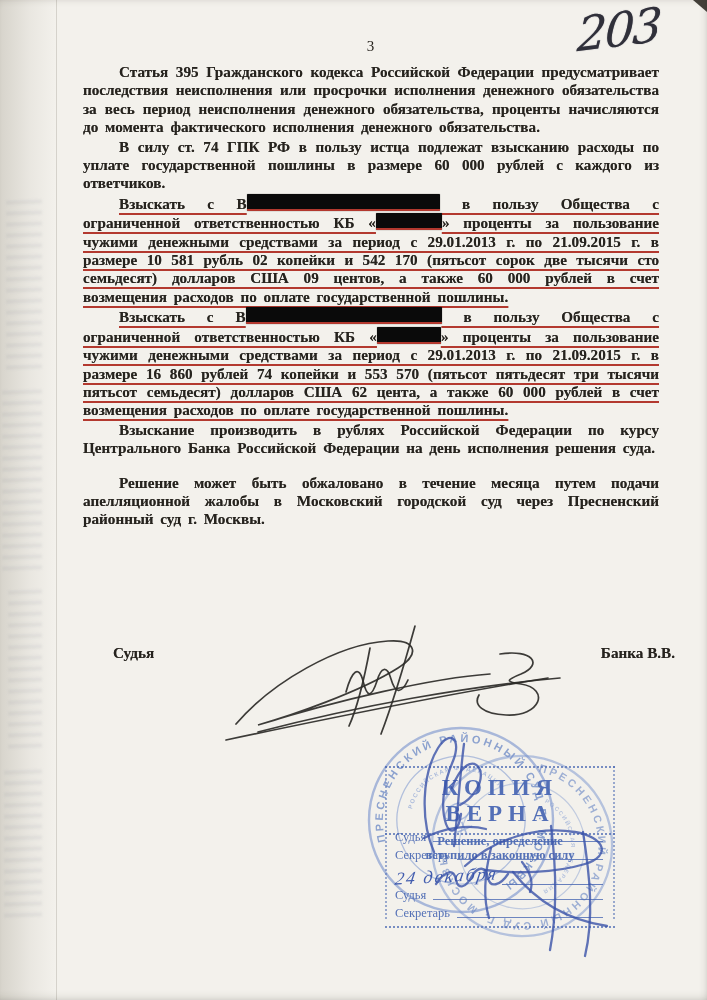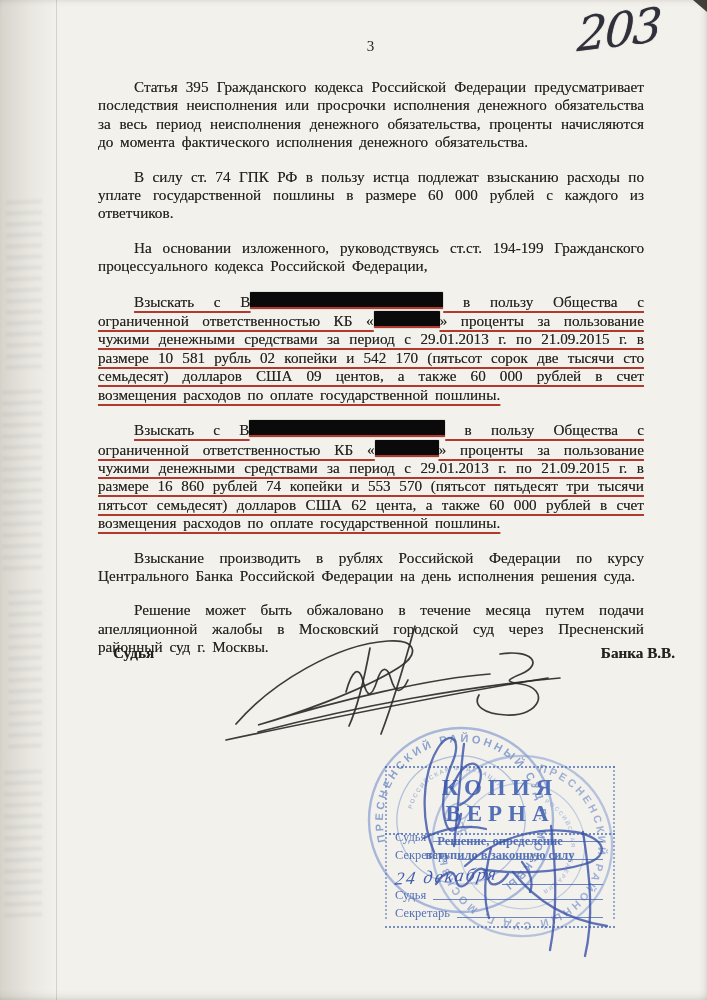--- a/index.html
+++ b/index.html
@@ -31,21 +31,21 @@
     font-size:15px; letter-spacing:1px; z-index:2; }
   .folio { position:absolute; top:2px; right:46px; z-index:2;
     font-family:"DejaVu Serif", serif; font-style:italic; font-size:47px; font-weight:500;
     color:#30303a; transform:rotate(-7deg) skewX(-10deg); letter-spacing:-2px;
     text-shadow:0 0 1px rgba(40,40,60,.5); }
 
   
   .doc { position:absolute; left:82px; top:62px; width:578px; z-index:2;
     font-size:15.2px; line-height:18.4px; text-align:justify; word-spacing:3px;
     text-shadow:0 0 .5px rgba(30,28,24,.55); }
-  .para { margin:16px; text-indent:36px; }
+  .para { margin:1px; text-indent:36px;font-weight:bold; }
   .para.heading { text-align:center; text-indent:0; font-weight:bold; letter-spacing:.5px;
     margin:8px 0 10px; }
   .para.gap-top { margin-top:16px; }
   .para.underline { text-decoration:underline; text-decoration-color:#b3392f;
     text-decoration-thickness:1.8px; text-underline-offset:3.5px; }
   .redact { display:inline-block; height:14px; background:#0a0a0a; vertical-align:-2px;
     border-radius:1px; box-shadow:0 0 1px rgba(0,0,0,.8); }
   .underline .redact { border-bottom:2px solid #b3392f; padding-bottom:1px; }
 
   .sig-row { position:absolute; left:113px; right:32px; top:644px; z-index:2;
@@ -91,21 +91,20 @@
   <div class="bleed" style="left:8px; top:590px; width:34px; height:160px;"></div>
   <div class="bleed" style="left:4px; top:770px; width:38px; height:150px;"></div>
 
   <div class="page-num">3</div>
   <div class="folio">203</div>
 
   <div class="doc">
     <div>
         <p class="para">Статья 395 Гражданского кодекса Российской Федерации предусматривает последствия неисполнения или просрочки исполнения денежного обязательства за весь период неисполнения денежного обязательства, проценты начисляются до момента фактического исполнения денежного обязательства.</p>
         <p class="para">В силу ст. 74 ГПК РФ в пользу истца подлежат взысканию расходы по уплате государственной пошлины в размере 60 000 рублей с каждого из ответчиков.</p>
-        <p class="para">На основании изложенного, руководствуясь ст.ст. 194-199 Гражданского процессуального кодекса Российской Федерации,</p>
         <p class="para underline">Взыскать с В<span class="redact" style="width: 193px;"></span> в пользу Общества с ограниченной ответственностью КБ «<span class="redact" style="width: 66px;"></span>» проценты за пользование чужими денежными средствами за период с 29.01.2013 г. по 21.09.2015 г. в размере 10 581 рубль 02 копейки и 542 170 (пятьсот сорок две тысячи сто семьдесят) долларов США 09 центов, а также 60 000 рублей в счет возмещения расходов по оплате государственной пошлины.</p>
         <p class="para underline">Взыскать с В<span class="redact" style="width: 196px;"></span> в пользу Общества с ограниченной ответственностью КБ «<span class="redact" style="width: 64px;"></span>» проценты за пользование чужими денежными средствами за период с 29.01.2013 г. по 21.09.2015 г. в размере 16 860 рублей 74 копейки и 553 570 (пятьсот пятьдесят три тысячи пятьсот семьдесят) долларов США 62 цента, а также 60 000 рублей в счет возмещения расходов по оплате государственной пошлины.</p>
         <p class="para">Взыскание производить в рублях Российской Федерации по курсу Центрального Банка Российской Федерации на день исполнения решения суда.</p>
         <p class="para gap-top">Решение может быть обжаловано в течение месяца путем подачи апелляционной жалобы в Московский городской суд через Пресненский районный суд г. Москвы.</p>
       </div>
   </div>
 
   <div class="sig-row">
     <span>Судья</span>
     <span>Банка В.В.</span>

